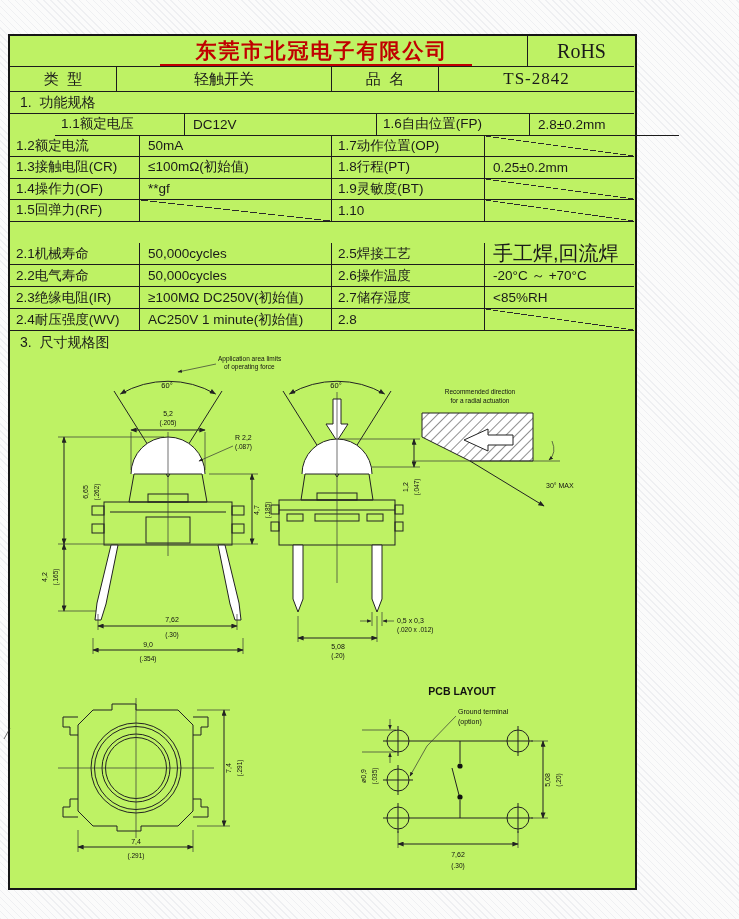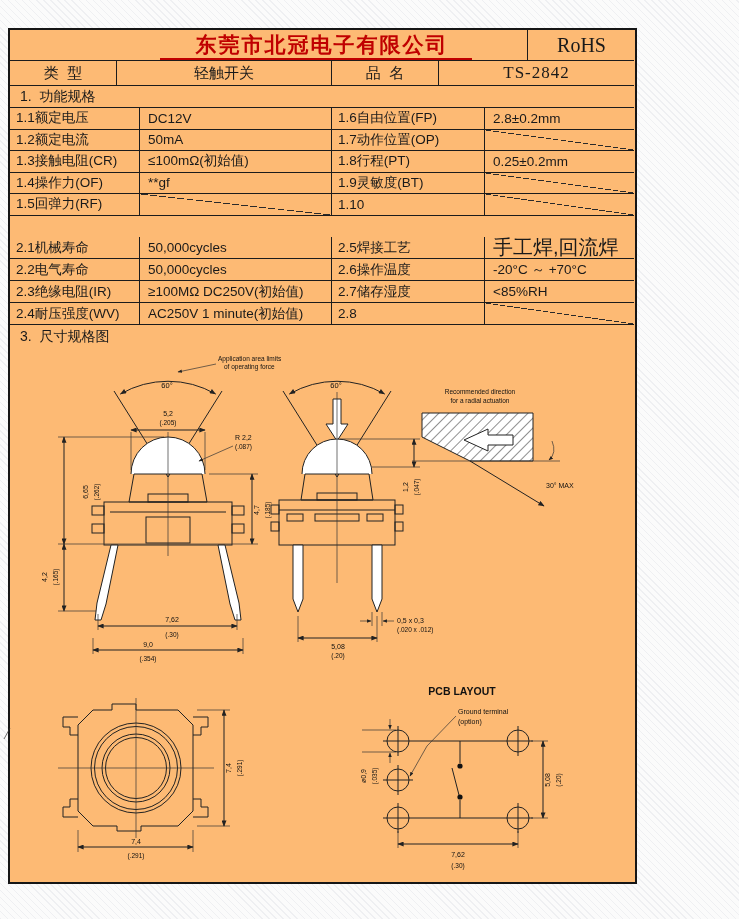--- a/index.html
+++ b/index.html
@@ -4,22 +4,22 @@
 <style>
   html,body{margin:0;padding:0;}
   body{
     width:739px;height:919px;position:relative;overflow:hidden;
     background:
       repeating-linear-gradient(45deg, rgba(175,180,195,.16) 0 1px, transparent 1px 5px),
       #fbfbfb;
     font-family:"Liberation Sans","DejaVu Sans",sans-serif;color:#1a1a1a;
   }
   .page{
-    position:absolute;left:8px;top:28px;width:629px;height:856px;
-    border:2.5px solid #161616;background:#fdba74;box-sizing:border-box;
+    position:absolute;left:8px;top:34px;width:629px;height:856px;
+    border:2.5px solid #161616;background:#bef264;box-sizing:border-box;
   }
   .row{position:absolute;left:0;width:624px;box-sizing:border-box;border-bottom:1.5px solid #1c1c1c;}
   .cell{position:absolute;top:0;bottom:0;box-sizing:border-box;display:flex;align-items:center;}
   .vline{border-right:1.5px solid #1c1c1c;}
   .ctr{justify-content:center;}
   .serif{font-family:"Liberation Serif","DejaVu Serif",serif;}
   .pre{white-space:pre;}
   .company{
     position:absolute;left:0;top:0;width:624px;height:31px;line-height:31px;
     text-align:center;font-size:21px;font-weight:bold;letter-spacing:2px;color:#c00000;
@@ -55,21 +55,21 @@
 
   <div class="row" style="top:31px;height:25px;">
     <div class="cell vline ctr pre" style="left:0;width:107px;font-size:15px;">类  型</div>
     <div class="cell vline ctr" style="left:107px;width:215px;font-size:15px;">轻触开关</div>
     <div class="cell vline ctr pre" style="left:322px;width:107px;font-size:15px;">品  名</div>
     <div class="cell ctr serif" style="left:429px;width:195px;font-size:17px;letter-spacing:1px;">TS-2842</div>
   </div>
 
   <div class="row sechead pre" style="top:56px;height:22px;">1.  功能规格</div>
 
-  <div class="row" style="top:78px;height:21.5px;">
+  <div class="row" style="top:78px;height:21.5px;margin-left:45px;">
     <div class="cell vline lbl" style="left:0;width:130px;">1.1额定电压</div>
     <div class="cell vline val" style="left:130px;width:192px;">DC12V</div>
     <div class="cell vline lbl" style="left:322px;width:153px;">1.6自由位置(FP)</div>
     <div class="cell val" style="left:475px;width:149px;">2.8±0.2mm</div>
   </div>
   <div class="row" style="top:99.5px;height:21.5px;">
     <div class="cell vline lbl" style="left:0;width:130px;">1.2额定电流</div>
     <div class="cell vline val" style="left:130px;width:192px;">50mA</div>
     <div class="cell vline lbl" style="left:322px;width:153px;">1.7动作位置(OP)</div>
     <div class="cell val diag" style="left:475px;width:149px;"></div>

